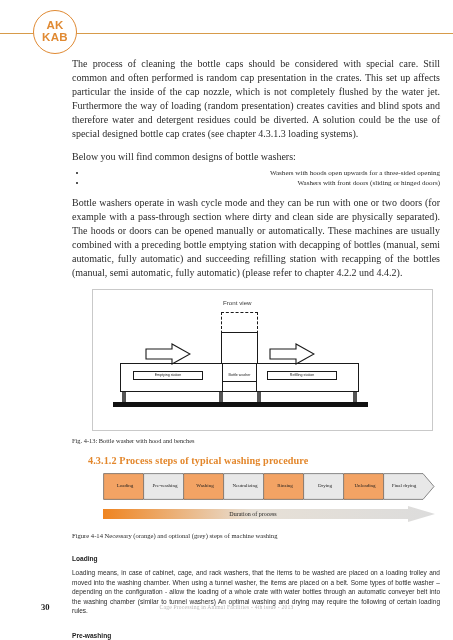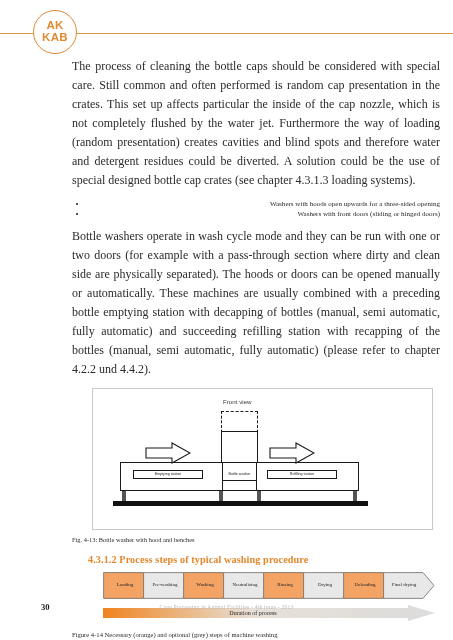--- a/index.html
+++ b/index.html
@@ -58,22 +58,22 @@
 
   
   .content {
     position: absolute;
     left: 72px;
     top: 57px;
     width: 368px;
   }
 
   p.body {
-    font-size: 12px;
-    line-height: 19px;
+    font-size: 10px;
+    line-height: 14px;
     text-align: justify;
     margin: 0 0 8.5px 0;
     color: #2b2b2b;
     font-family: "Liberation Serif", serif;
   }
   p.tight { margin-bottom: 4px; }
 
   ul.bullets {
     margin: 0 0 8.5px 0;
     padding: 0;
@@ -327,20 +327,21 @@
   <div class="logo">
     <span class="logo-line">AK</span>
     <span class="logo-line">KAB</span>
   </div>
 </div>
 
 <div class="content">
 
   <p class="body">The process of cleaning the bottle caps should be considered with special care. Still common and often performed is random cap presentation in the crates. This set up affects particular the inside of the cap nozzle, which is not completely flushed by the water jet. Furthermore the way of loading (random presentation) creates cavities and blind spots and therefore water and detergent residues could be diverted. A solution could be the use of special designed bottle cap crates (see chapter 4.3.1.3 loading systems).</p>
 
+  <p class="body tight">Below you will find common designs of bottle washers:</p>
 
   <ul class="bullets">
     <li>Washers with hoods open upwards for a three-sided opening</li>
     <li>Washers with front doors (sliding or hinged doors)</li>
   </ul>
 
   <p class="body">Bottle washers operate in wash cycle mode and they can be run with one or two doors (for example with a pass-through section where dirty and clean side are physically separated). The hoods or doors can be opened manually or automatically. These machines are usually combined with a preceding bottle emptying station with decapping of bottles (manual, semi automatic, fully automatic) and succeeding refilling station with recapping of the bottles (manual, semi automatic, fully automatic) (please refer to chapter 4.2.2 und 4.4.2).</p>
 
   <div class="fig413">
 

